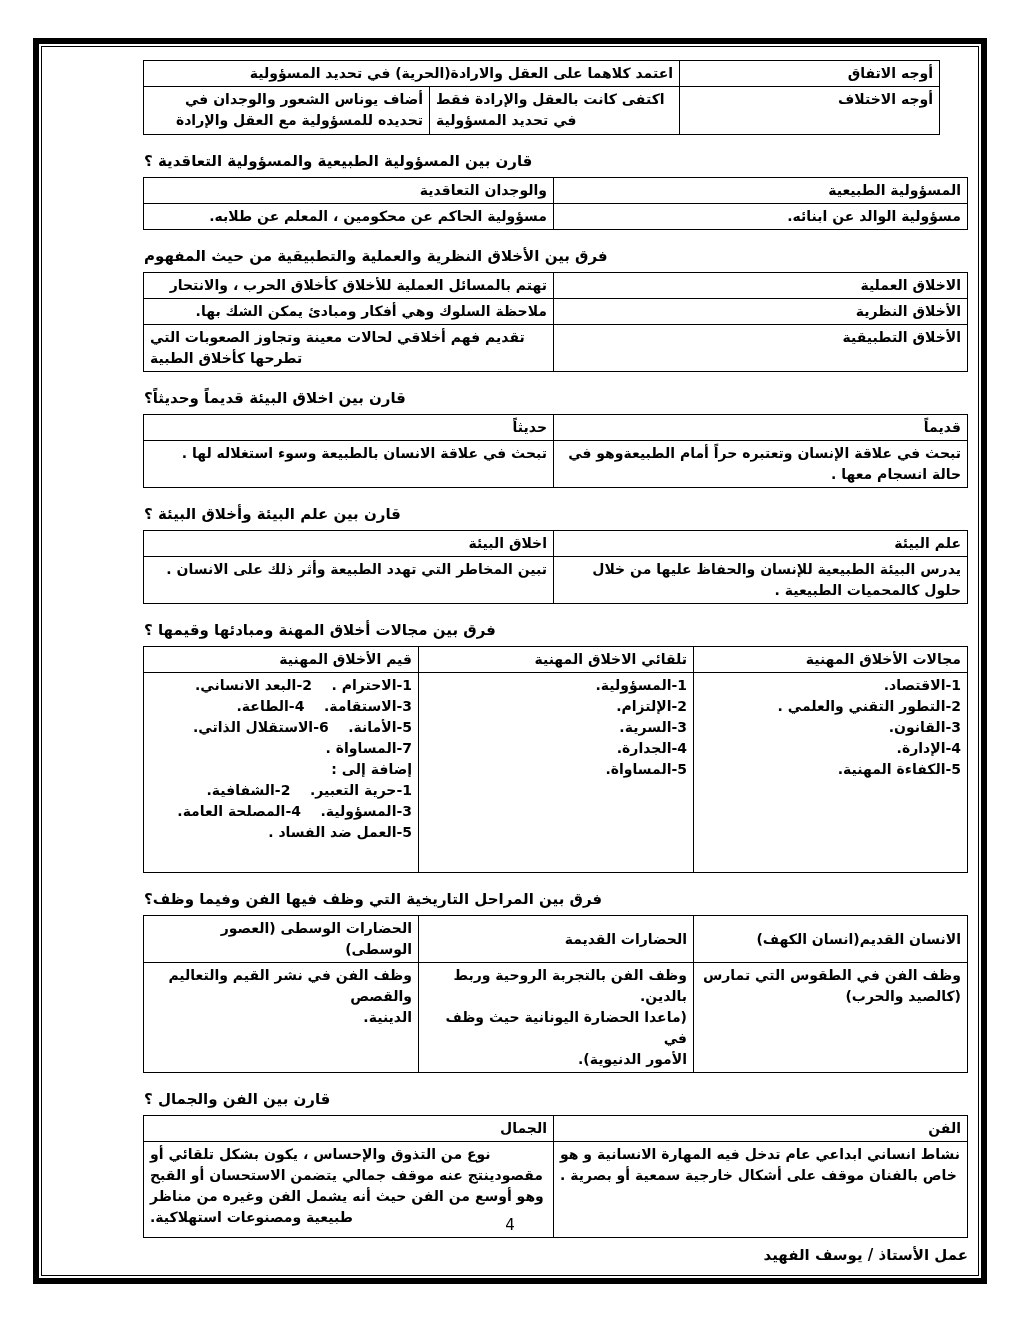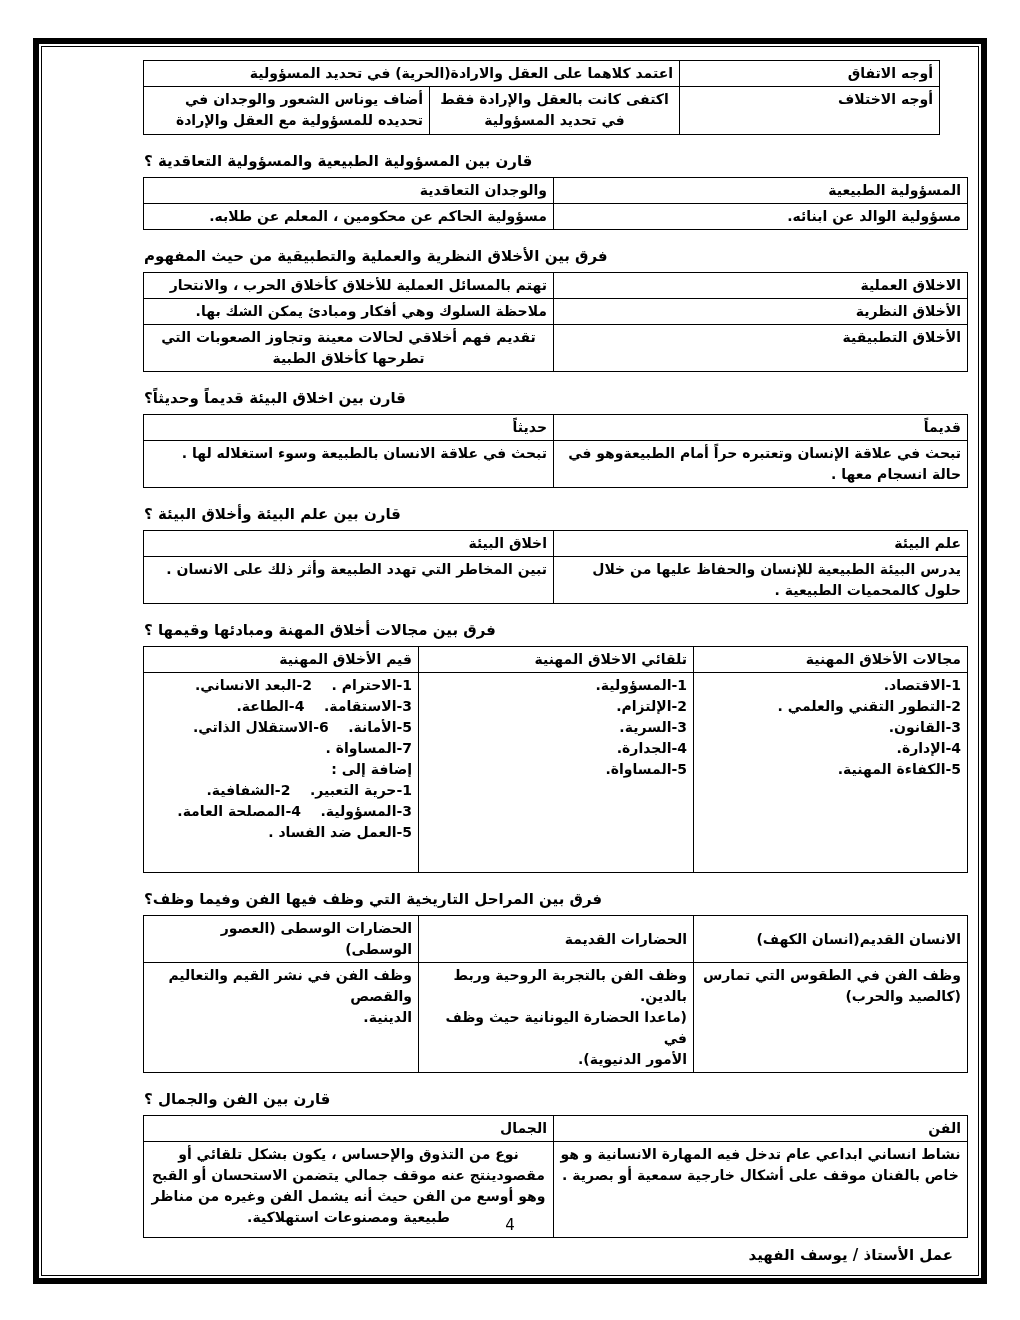--- a/index.html
+++ b/index.html
@@ -27,32 +27,32 @@
     padding: 2px 6px; vertical-align: middle;
   }
   .w260{width:260px}.w250{width:250px}.w286{width:286px}
   .w414{width:414px}.w410{width:410px}
   .w274{width:274px}.w275{width:275px}
   tr.r22 > td{height:22px} tr.r24 > td{height:24px}
   tr.r46 > td{height:46px} tr.r48 > td{height:48px}
   tr.r70 > td{height:70px} tr.r96 > td{height:96px}
   tr.r200 > td{height:200px}
   tr.vt > td{vertical-align:top}
-  .ta-c{text-align:right} .ta-r{text-align:center}
+  .ta-c{text-align:right} .ta-r{text-align:left}
   .pre{white-space:pre-line}
   .heading {
     font-weight: bold; font-size: 15px; line-height: 20px;
     text-align: left; margin: 16px 2px 6px 0;
   }
   .page-num {
     position: absolute; top: 1216px; left: 0; width: 100%;
     text-align: center; font-size: 15px;
   }
   .footer {
-    position: absolute; top: 1246px; right: 67px;
+    position: absolute; top: 1246px; right: 52px;
     font-size: 15px; font-weight: bold;
     border-bottom: 1.5px solid #000; padding-bottom: 19px;
   }
 </style>
 </head>
 <body>
 
 <div class="frame">
   <div class="frame-inner"></div>
 </div>

